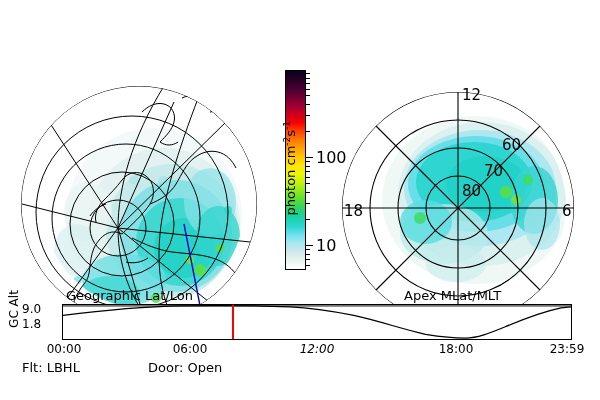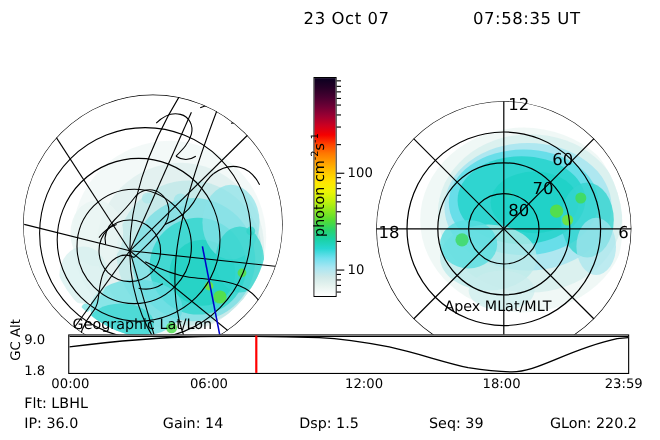--- a/index.html
+++ b/index.html
@@ -15,28 +15,28 @@
   #hdr-title{left:52px;top:2px;}
   #hdr-date{left:276px;top:2px;}
   #hdr-time{left:430px;top:2px;}
   
   .polar-wrap{position:absolute;margin-top:40px;}
   #geo-panel{left:14px;top:44px;width:250px;height:248px;}
   #apex-panel{left:336px;top:44px;width:250px;height:248px;}
   .polar-svg{display:block;width:100%;height:100%;}
   .panel-title{position:absolute;font-size:13px;white-space:nowrap;}
   #geo-title{left:66px;top:288px;}
-  #apex-title{left:404px;top:272px;}
+  #apex-title{left:404px;top:288px;}
   
   #colorbar-group{left:266px;top:60px;width:80px;height:230px;}
   #cbar-box{position:absolute;left:19px;top:10px;width:21px;height:200px;border:1px solid #000;box-sizing:border-box;}
   #cbar-grad{position:absolute;inset:0;}
   #cbar-ticks{position:absolute;left:40px;top:10px;width:40px;height:200px;}
   .cbt{position:absolute;left:0;height:1px;background:#000;}
-  .cbl{position:absolute;font-size:12px;left:10px;transform:translateY(-50%);}
+  .cbl{position:absolute;font-size:16px;left:10px;transform:translateY(-50%);}
   #cbar-axislabel{
     position:absolute;left:-56px;top:100px;width:160px;text-align:center;
     font-size:13px;transform:rotate(-90deg);white-space:nowrap;
   }
   #cbar-axislabel sup{font-size:9px;}
   
   #orbit-area{left:0;top:300px;width:600px;height:56px;}
   #orbit-box{position:absolute;left:62px;top:4px;width:510px;height:36px;border:1px solid #000;box-sizing:border-box;background:#fff;}
   #orbit-svg{display:block;width:100%;height:100%;}
   #orbit-ylab{position:absolute;left:-16px;top:2px;width:60px;text-align:center;font-size:12px;transform:rotate(-90deg);transform-origin:center;}
@@ -44,22 +44,20 @@
   .xtick{position:absolute;font-size:12px;top:42px;transform:translateX(-50%);white-space:nowrap;}
   
   #status{left:0;top:360px;width:600px;height:40px;}
   .srow{position:absolute;left:0;width:545px;height:18px;}
   .scell{position:absolute;font-size:13px;white-space:nowrap;}
 </style>
 </head>
 <body>
 
 <div id="header" class="abs">
-  <span id="hdr-date">23 Oct 07</span>
-  <span id="hdr-time">07:58:35 UT</span>
 </div>
 
 <div id="geo-panel" class="polar-wrap">
   <svg class="polar-svg" viewBox="0 0 250 248">
     <defs>
       <clipPath id="geoClip">
           <circle cx="125" cy="120" r="118"></circle>
         </clipPath>
       <clipPath id="geoData">
           <circle cx="130" cy="124" r="100"></circle>
@@ -221,39 +219,33 @@
       <div class="cbt" style="top: 179.027px; width: 4px;"></div>
     </div>
   <div id="cbar-axislabel">
     <span>photon cm</span><sup>-2</sup><span>s</span><sup>-1</sup>
   </div>
 </div>
 
 <div id="orbit-area" class="abs">
   <div id="orbit-ylab">GC Alt</div>
   <div class="ytick" style="top:9px;">9.0</div>
-  <div class="ytick" style="top:37px;text-align:center;">1.8</div>
+  <div class="ytick" style="top:24px;text-align:center;">1.8</div>
   <div id="orbit-box">
     <svg id="orbit-svg" viewBox="0 0 510 36" preserveAspectRatio="none">
       <path d="M0 11 C 30 7 70 2 120 1 C 170 0 200 1 228 2 C 250 3 268 6 292 11 C 318 17 342 26 364 31 C 382 34 396 35 404 35 C 416 35 428 30 444 23 C 462 15 482 7 500 3 L 510 2" fill="none" stroke="#000000" stroke-width="1.3"></path>
       <line x1="0" y1="1" x2="510" y2="1" stroke="#000000" stroke-width="1"></line>
     </svg>
     <div class="abs" id="orbit-cursor" style="top: 0px; width: 2px; height: 100%; background: rgb(255, 0, 0); left: 33.2%;"></div>
   </div>
   <div class="xtick" style="left:64px;">00:00</div>
   <div class="xtick" style="left:190px;">06:00</div>
-  <div class="xtick" style="left:331px;">12:00</div>
+  <div class="xtick" style="left:317px;font-style:italic;">12:00</div>
   <div class="xtick" style="left:444px;margin-left:12px;">18:00</div>
   <div class="xtick" style="left:567px;">23:59</div>
 </div>
 
 <div id="status" class="abs">
   <div class="srow" id="srow1" style="top:0;">
       <div class="scell" style="left: 22px;"><span>Flt: </span><span>LBHL</span></div>
+      <div class="scell" style="left: 148px;"><span>Door: </span><span>Open</span></div>
     </div>
-  <div class="srow" id="srow2" style="top:18px;">
-      <div class="scell" style="left: 22px;"><span>IP: </span><span>36.0</span></div>
-      <div class="scell" style="left: 148px;"><span>Gain: </span><span>14</span></div>
-      <div class="scell" style="left: 272px;"><span>Dsp: </span><span>1.5</span></div>
-      <div class="scell" style="left: 390px;"><span>Seq: </span><span>39</span></div>
-      <div class="scell" style="left: 500px;"><span>GLon: </span><span>220.2</span></div>
-    </div>
 </div>
 
 </body></html>

